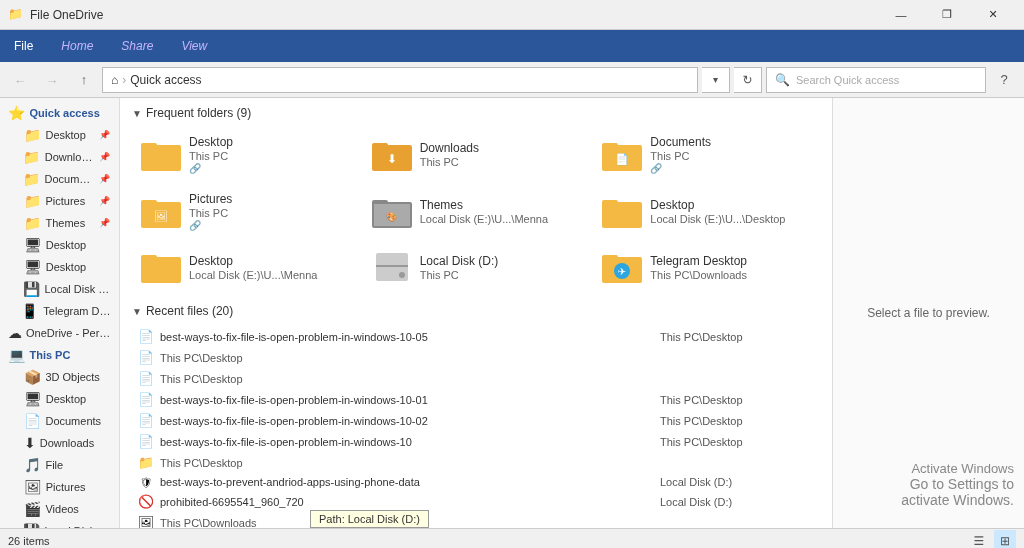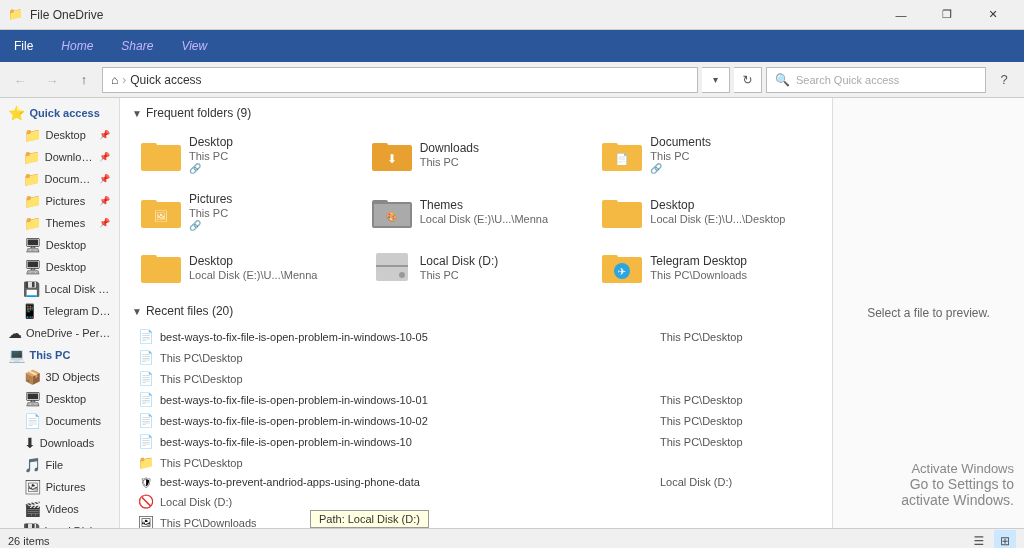--- a/index.html
+++ b/index.html
@@ -536,20 +536,21 @@
         <span class="file-icon">📁</span>
         <span class="file-location">This PC\Desktop</span>
       </div>
       <div class="file-row">
         <span class="file-icon" style="font-size:10px;">🛡</span>
         <span class="file-name">best-ways-to-prevent-andriod-apps-using-phone-data</span>
         <span class="file-location">Local Disk (D:)</span>
       </div>
       <div class="file-row">
         <span class="file-icon" style="color:red;">🚫</span>
+        <span class="file-name">prohibited-6695541_960_720</span>
         <span class="file-location">Local Disk (D:)</span>
       </div>
       <div class="file-row">
         <span class="file-icon">🖼</span>
         <span class="file-location">This PC\Downloads</span>
       </div>
 
     </div>
   </div>
 

